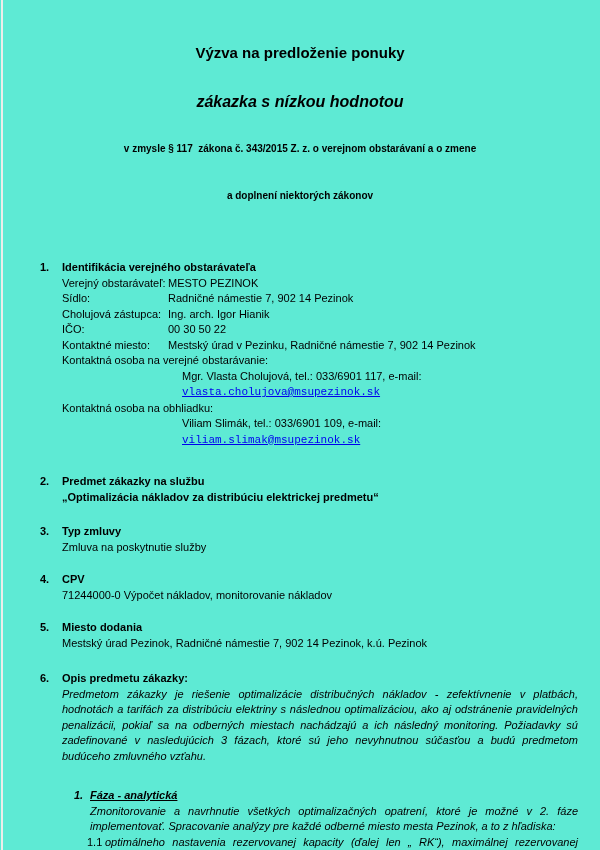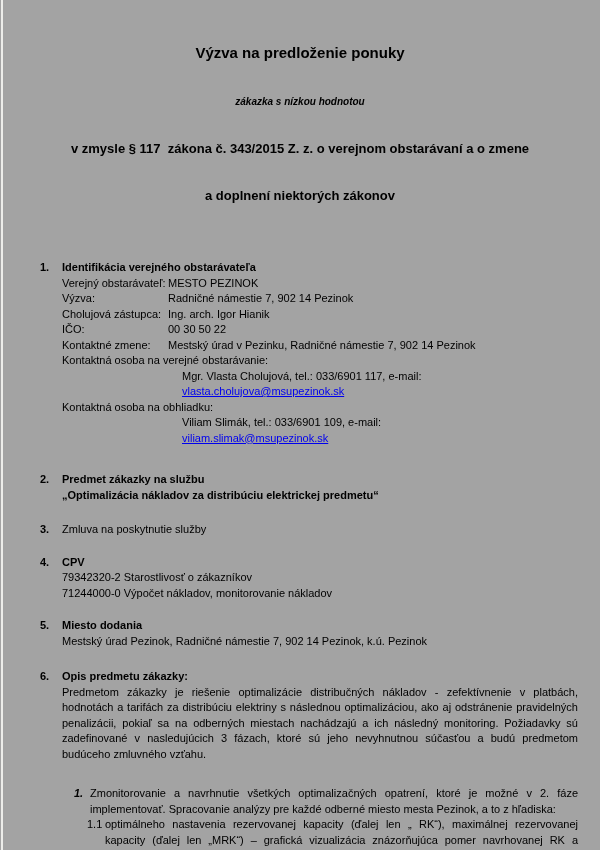--- a/index.html
+++ b/index.html
@@ -1,62 +1,62 @@
 <!DOCTYPE html>
 <html><head>
 <meta charset="utf-8">
 <style>
   html, body { margin: 0; padding: 0; background: #ffffff; }
   .page {
     position: relative;
     width: 600px;
     height: 850px;
-    background: #a3a3a3;
+    background: #5eead4;
     color: #000000;
     font-family: "Liberation Sans", sans-serif;
     font-size: 11px;
     line-height: 15.5px;
     overflow: hidden;
     box-sizing: border-box;
   }
   .scan-edge {
     position: absolute;
     left: 1px; top: 0;
     width: 2px; height: 850px;
     background: #ededea;
   }
   .header {
     padding-top: 12px;
     text-align: center;
     white-space: pre-wrap;
   }
   .doc-title   { font-size: 15px; font-weight: bold; line-height: 20px; }
-  .doc-sub     { font-size: 10px; font-weight: bold; font-style: italic; line-height: 16px; }
-  .doc-law     { font-size: 13px; font-weight: bold; line-height: 16px; }
+  .doc-sub     { font-size: 16px; font-weight: bold; font-style: italic; line-height: 16px; }
+  .doc-law     { font-size: 10px; font-weight: bold; line-height: 16px; }
   .content { padding: 0 22px 0 40px; }
   .section { display: flex; }
   .sec-num {
     width: 22px;
     flex-shrink: 0;
     font-weight: bold;
   }
   .sec-body { flex: 1; min-width: 0; }
   .sec-heading { font-weight: bold; }
   .mt-s1 { margin-top: 25px; }
   .mt-s2 { margin-top: 26px; }
   .mt-s3 { margin-top: 19px; }
   .mt-s4 { margin-top: 17px; }
   .mt-s5 { margin-top: 17px; }
   .mt-s6 { margin-top: 20px; }
   .kv { display: flex; }
   .kv-label { width: 106px; flex-shrink: 0; }
   .kv-value { flex: 1; min-width: 0; }
   .indent { margin-left: 120px; }
-  a.email-link { color: #0000EE; text-decoration: underline; }
-  .just { text-align: justify; }
+  a.email-link { color: #0000EE; text-decoration: underline; font-family: Liberation Mono, monospace; }
+  .just { text-align: justify; font-style: italic; }
   .phase { display: flex; margin-top: 24px; margin-left: 12px; }
   .phase-num {
     width: 16px;
     flex-shrink: 0;
     font-style: italic;
     font-weight: bold;
   }
   .phase-body { flex: 1; min-width: 0; }
   .phase-heading {
     font-style: italic;
@@ -84,33 +84,33 @@
 
     <div class="section mt-s1">
       <div class="sec-num">1.</div>
       <div class="sec-body">
         <div class="sec-heading">Identifikácia verejného obstarávateľa</div>
         <div class="kv">
           <div class="kv-label">Verejný obstarávateľ:</div>
           <div class="kv-value">MESTO PEZINOK</div>
         </div>
         <div class="kv">
-          <div class="kv-label">Výzva:</div>
+          <div class="kv-label">Sídlo:</div>
           <div class="kv-value">Radničné námestie 7, 902 14 Pezinok</div>
         </div>
         <div class="kv">
           <div class="kv-label">Cholujová zástupca:</div>
           <div class="kv-value">Ing. arch. Igor Hianik</div>
         </div>
         <div class="kv">
           <div class="kv-label">IČO:</div>
           <div class="kv-value">00 30 50 22</div>
         </div>
         <div class="kv">
-          <div class="kv-label">Kontaktné zmene:</div>
+          <div class="kv-label">Kontaktné miesto:</div>
           <div class="kv-value">Mestský úrad v Pezinku, Radničné námestie 7, 902 14 Pezinok</div>
         </div>
         <div>Kontaktná osoba na verejné obstarávanie:</div>
         <div class="indent">Mgr. Vlasta Cholujová, tel.: 033/6901 117, e-mail:</div>
         <div class="indent">
           <a class="email-link" href="#">vlasta.cholujova@msupezinok.sk</a>
         </div>
         <div>Kontaktná osoba na obhliadku:</div>
         <div class="indent">Viliam Slimák, tel.: 033/6901 109, e-mail:</div>
         <div class="indent">
@@ -123,29 +123,29 @@
       <div class="sec-num">2.</div>
       <div class="sec-body">
         <div class="sec-heading">Predmet zákazky na službu</div>
         <div class="sec-heading">„Optimalizácia nákladov za distribúciu elektrickej predmetu“</div>
       </div>
     </div>
 
     <div class="section mt-s3">
       <div class="sec-num">3.</div>
       <div class="sec-body">
+        <div class="sec-heading">Typ zmluvy</div>
         <div>Zmluva na poskytnutie služby</div>
       </div>
     </div>
 
     <div class="section mt-s4">
       <div class="sec-num">4.</div>
       <div class="sec-body">
         <div class="sec-heading">CPV</div>
-        <div>79342320-2 Starostlivosť o zákazníkov</div>
         <div>71244000-0 Výpočet nákladov, monitorovanie nákladov</div>
       </div>
     </div>
 
     <div class="section mt-s5">
       <div class="sec-num">5.</div>
       <div class="sec-body">
         <div class="sec-heading">Miesto dodania</div>
         <div>Mestský úrad Pezinok, Radničné námestie 7, 902 14 Pezinok, k.ú. Pezinok</div>
       </div>
@@ -153,20 +153,21 @@
 
     <div class="section mt-s6">
       <div class="sec-num">6.</div>
       <div class="sec-body">
         <div class="sec-heading">Opis predmetu zákazky:</div>
         <div class="just">Predmetom zákazky je riešenie optimalizácie distribučných nákladov - zefektívnenie v platbách, hodnotách a tarifách za distribúciu elektriny s následnou optimalizáciou, ako aj odstránenie pravidelných penalizácii, pokiaľ sa na odberných miestach nachádzajú a ich následný monitoring. Požiadavky sú zadefinované v nasledujúcich 3 fázach, ktoré sú jeho nevyhnutnou súčasťou a budú predmetom budúceho zmluvného vzťahu.</div>
 
         <div class="phase">
           <div class="phase-num">1.</div>
           <div class="phase-body">
+            <div class="phase-heading">Fáza - analytická</div>
             <div class="just">Zmonitorovanie a navrhnutie všetkých optimalizačných opatrení, ktoré je možné v 2. fáze implementovať. Spracovanie analýzy pre každé odberné miesto mesta Pezinok, a to z hľadiska:</div>
           </div>
         </div>
 
         <div class="sub-item">
           <div class="sub-item-num">1.1</div>
           <div class="sub-item-text just">optimálneho nastavenia rezervovanej kapacity (ďalej len „ RK“), maximálnej rezervovanej kapacity (ďalej len „MRK“) – grafická vizualizácia znázorňujúca pomer navrhovanej RK a skutočnej RK v porovnaní s reálnym odberovým diagramom v prípade meraní typu A, počas celej doby merania ako je dostupná na dodávateľskom dátovom portáli,</div>
         </div>
 
       </div>

